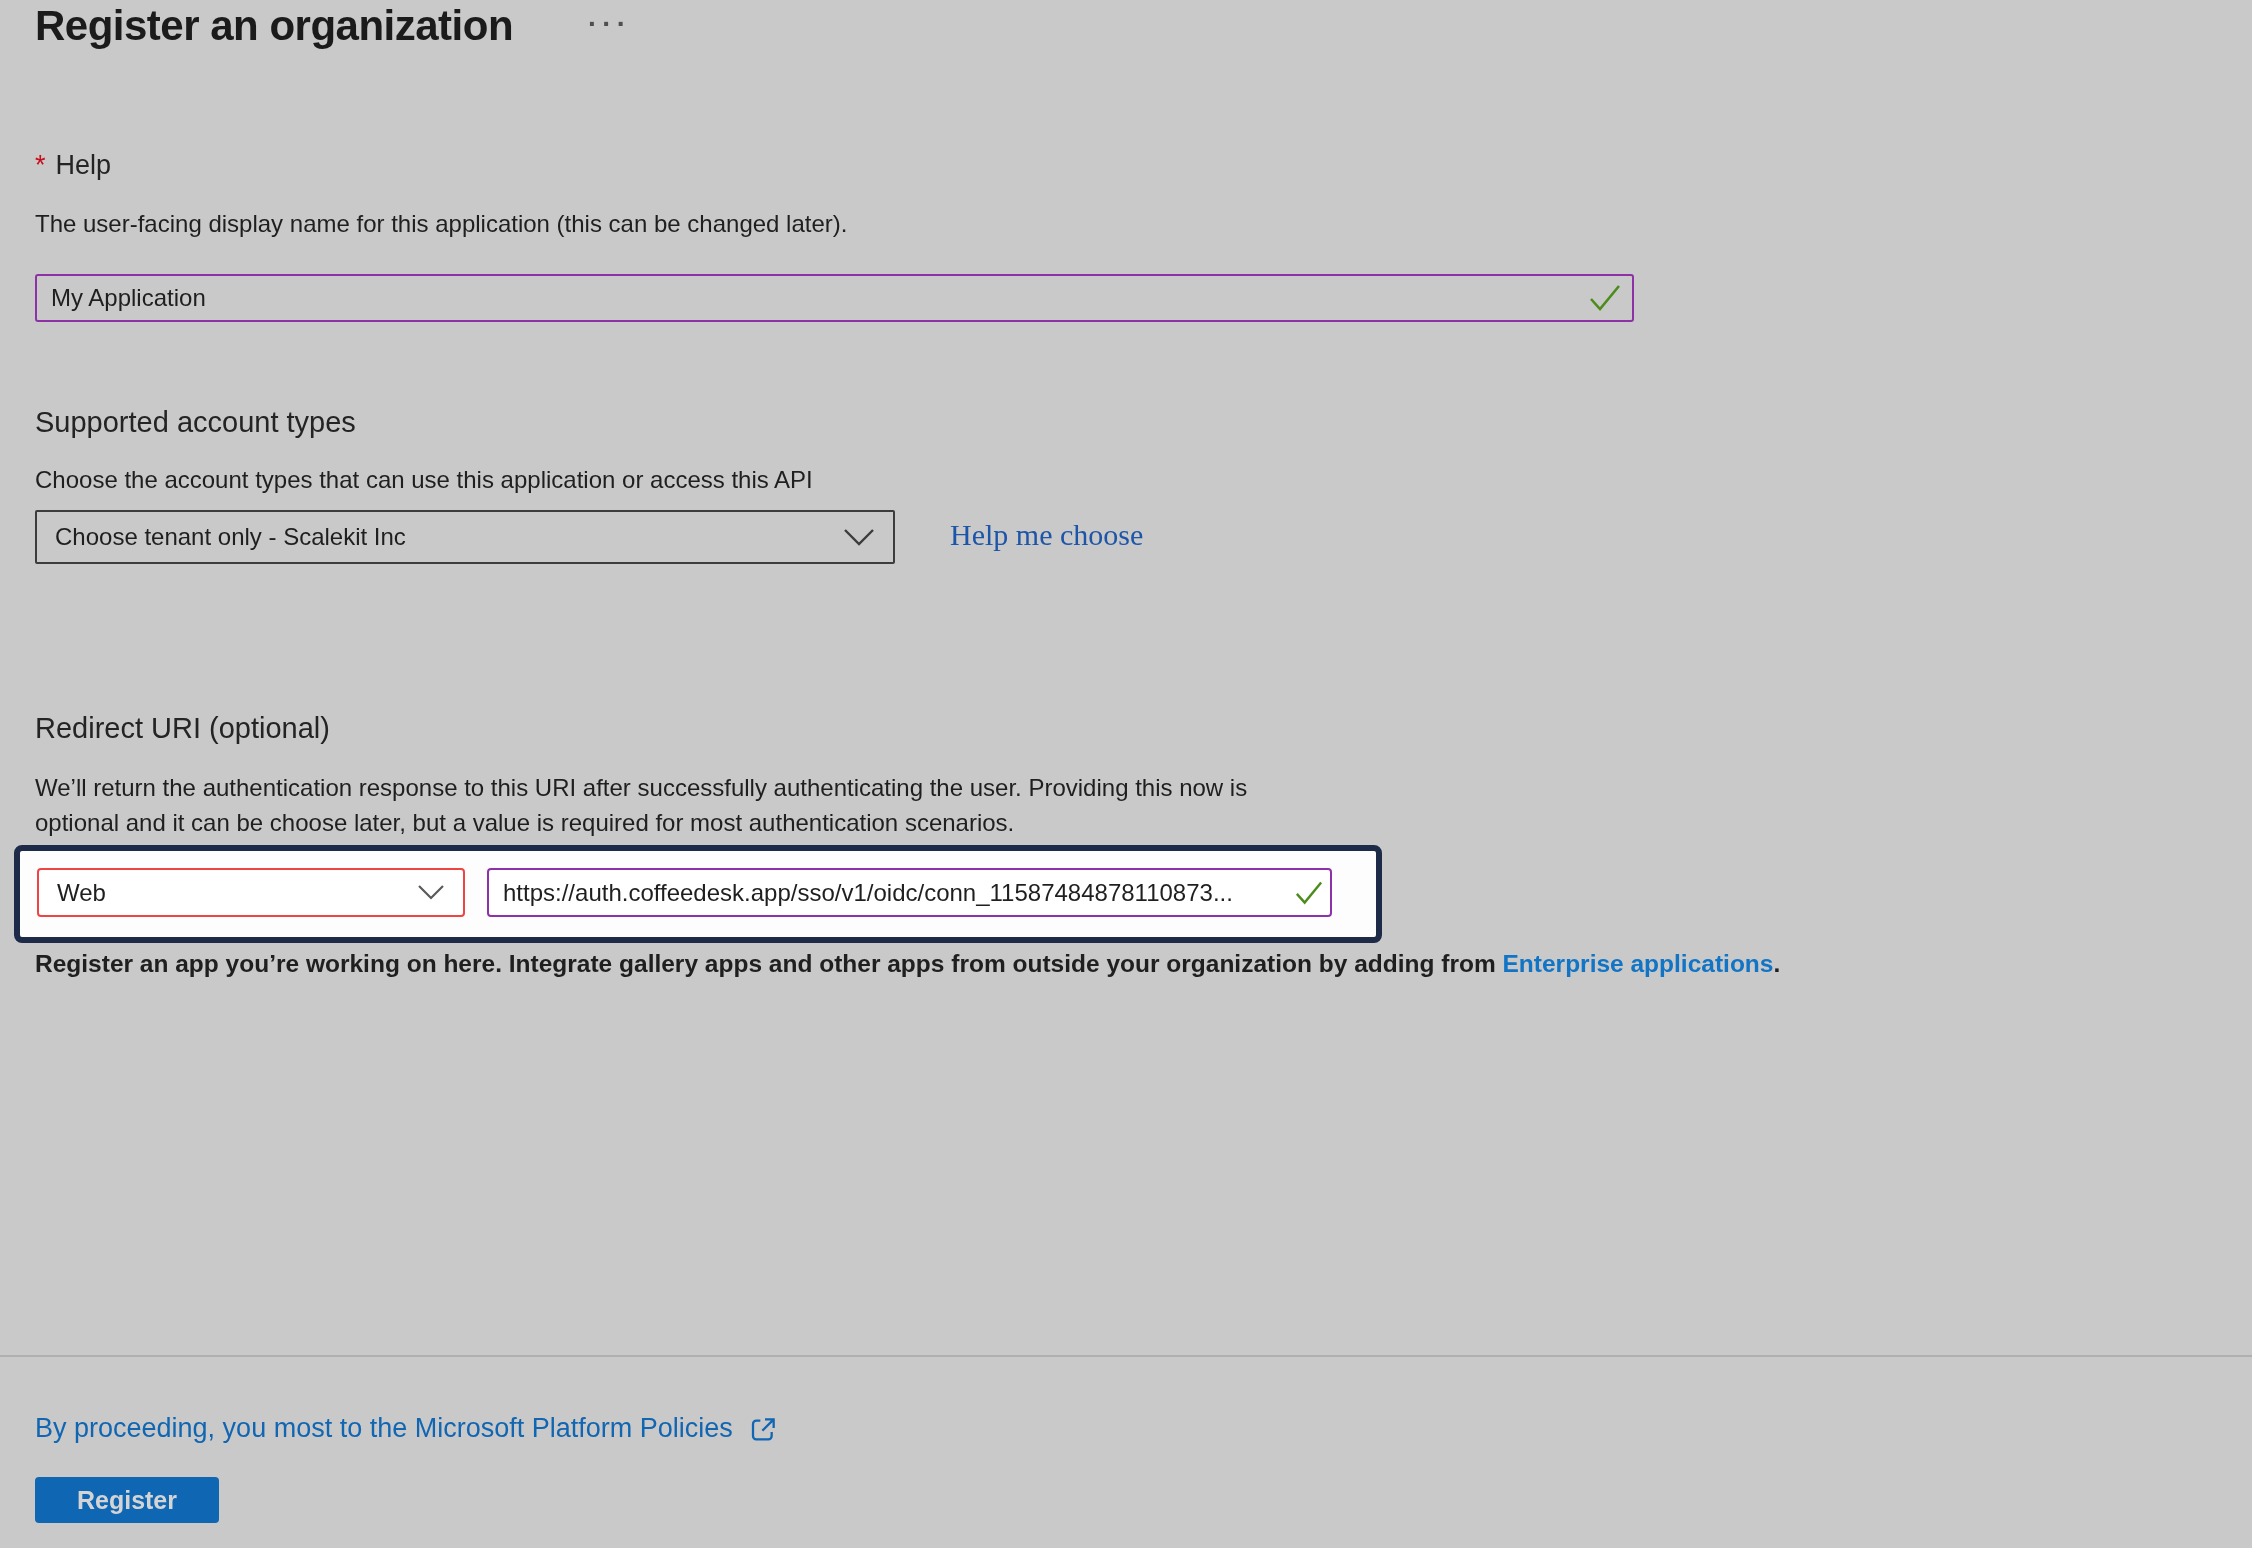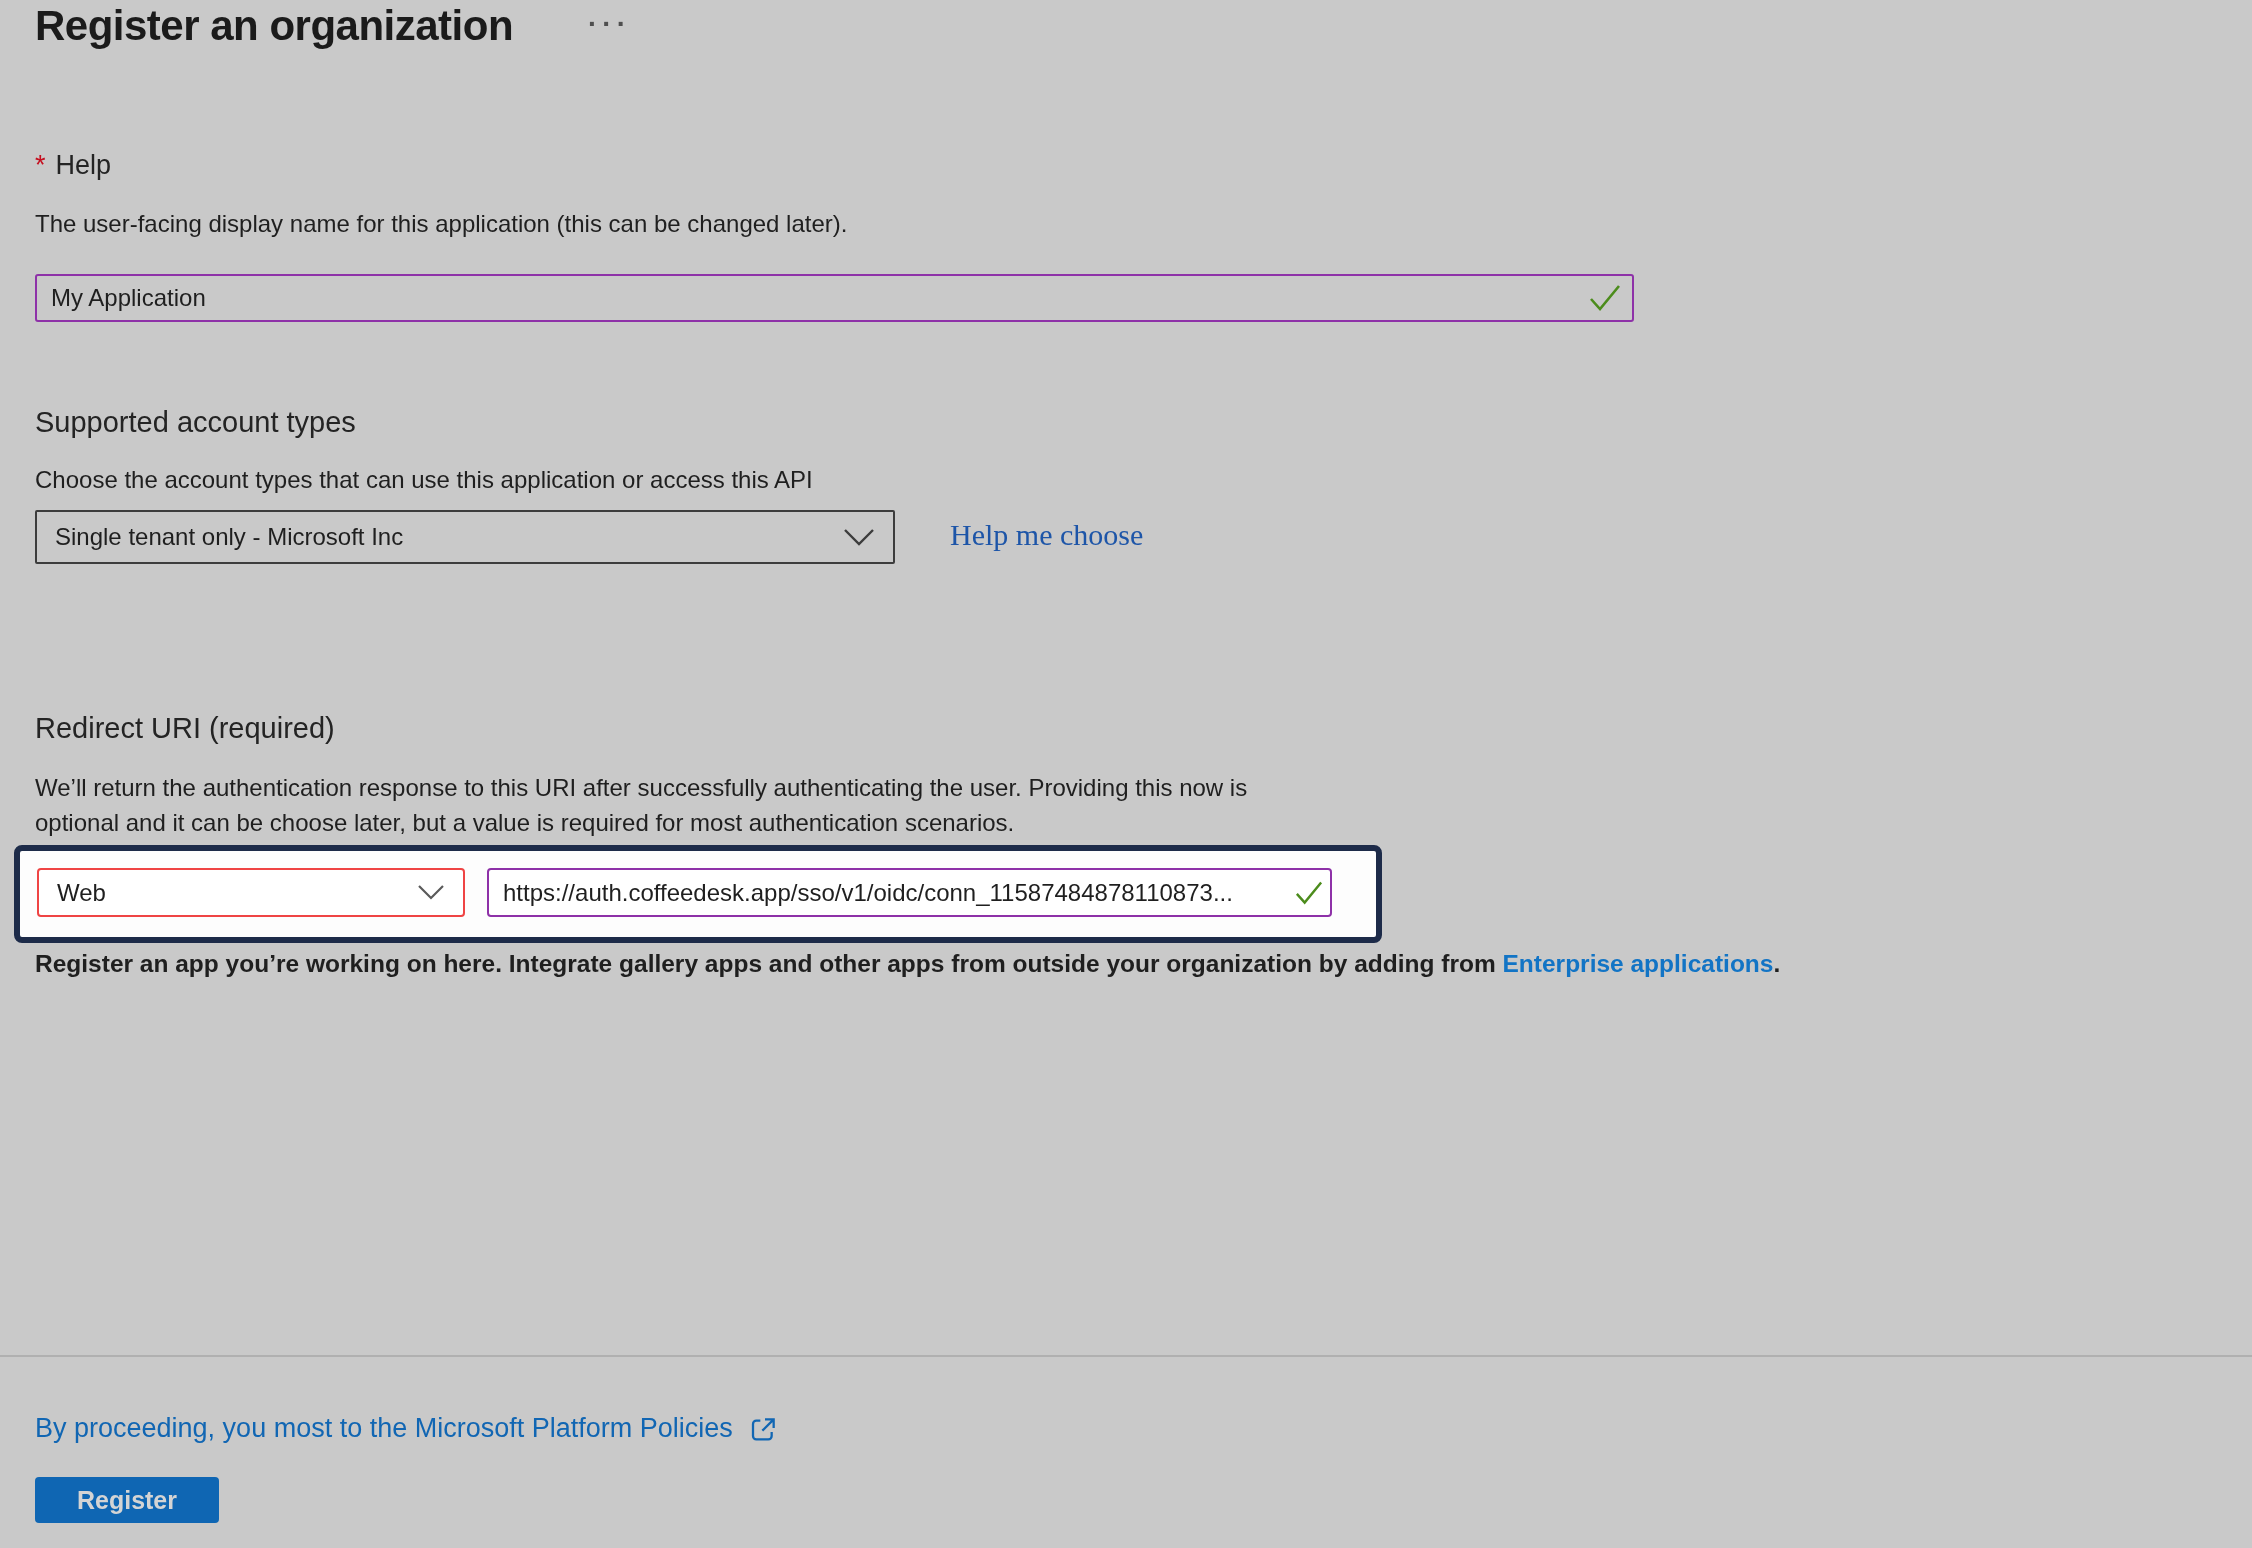--- a/index.html
+++ b/index.html
@@ -120,28 +120,28 @@
   <input class="text-input" type="text" value="My Application" style="">
   <svg class="valid-check" viewBox="0 0 34 30">
     <path d="M3 16 L12 26 L31 3" fill="none" stroke="#4c8c1c" stroke-width="2.6"></path>
   </svg>
 </div>
 
 <div class="abs section-heading acct-heading">Supported account types</div>
 <div class="abs acct-desc">Choose the account types that can use this application or access this API</div>
 
 <div class="abs dropdown acct-dropdown">
-  <span class="dropdown-text">Single tenant only - Microsoft Inc</span>
+  <span class="dropdown-text">Choose tenant only - Scalekit Inc</span>
   <svg class="chev" width="32" height="19" viewBox="0 0 32 19">
     <path d="M2 2 L16 16 L30 2" fill="none" stroke="#3c3c3c" stroke-width="2.4"></path>
   </svg>
 </div>
 <a class="abs help-link">Help me choose</a>
 
-<div class="abs section-heading redirect-heading">Redirect URI (required)</div>
+<div class="abs section-heading redirect-heading">Redirect URI (optional)</div>
 <div class="abs redirect-desc">
   <div>We’ll return the authentication response to this URI after successfully authenticating the user. Providing this now is</div>
   <div>optional and it can be choose later, but a value is required for most authentication scenarios.</div>
 </div>
 
 <div class="abs highlight-box"></div>
 
 <div class="abs dropdown platform-dropdown">
   <span class="dropdown-text">Web</span>
   <svg class="chev" width="28" height="17" viewBox="0 0 28 17">

